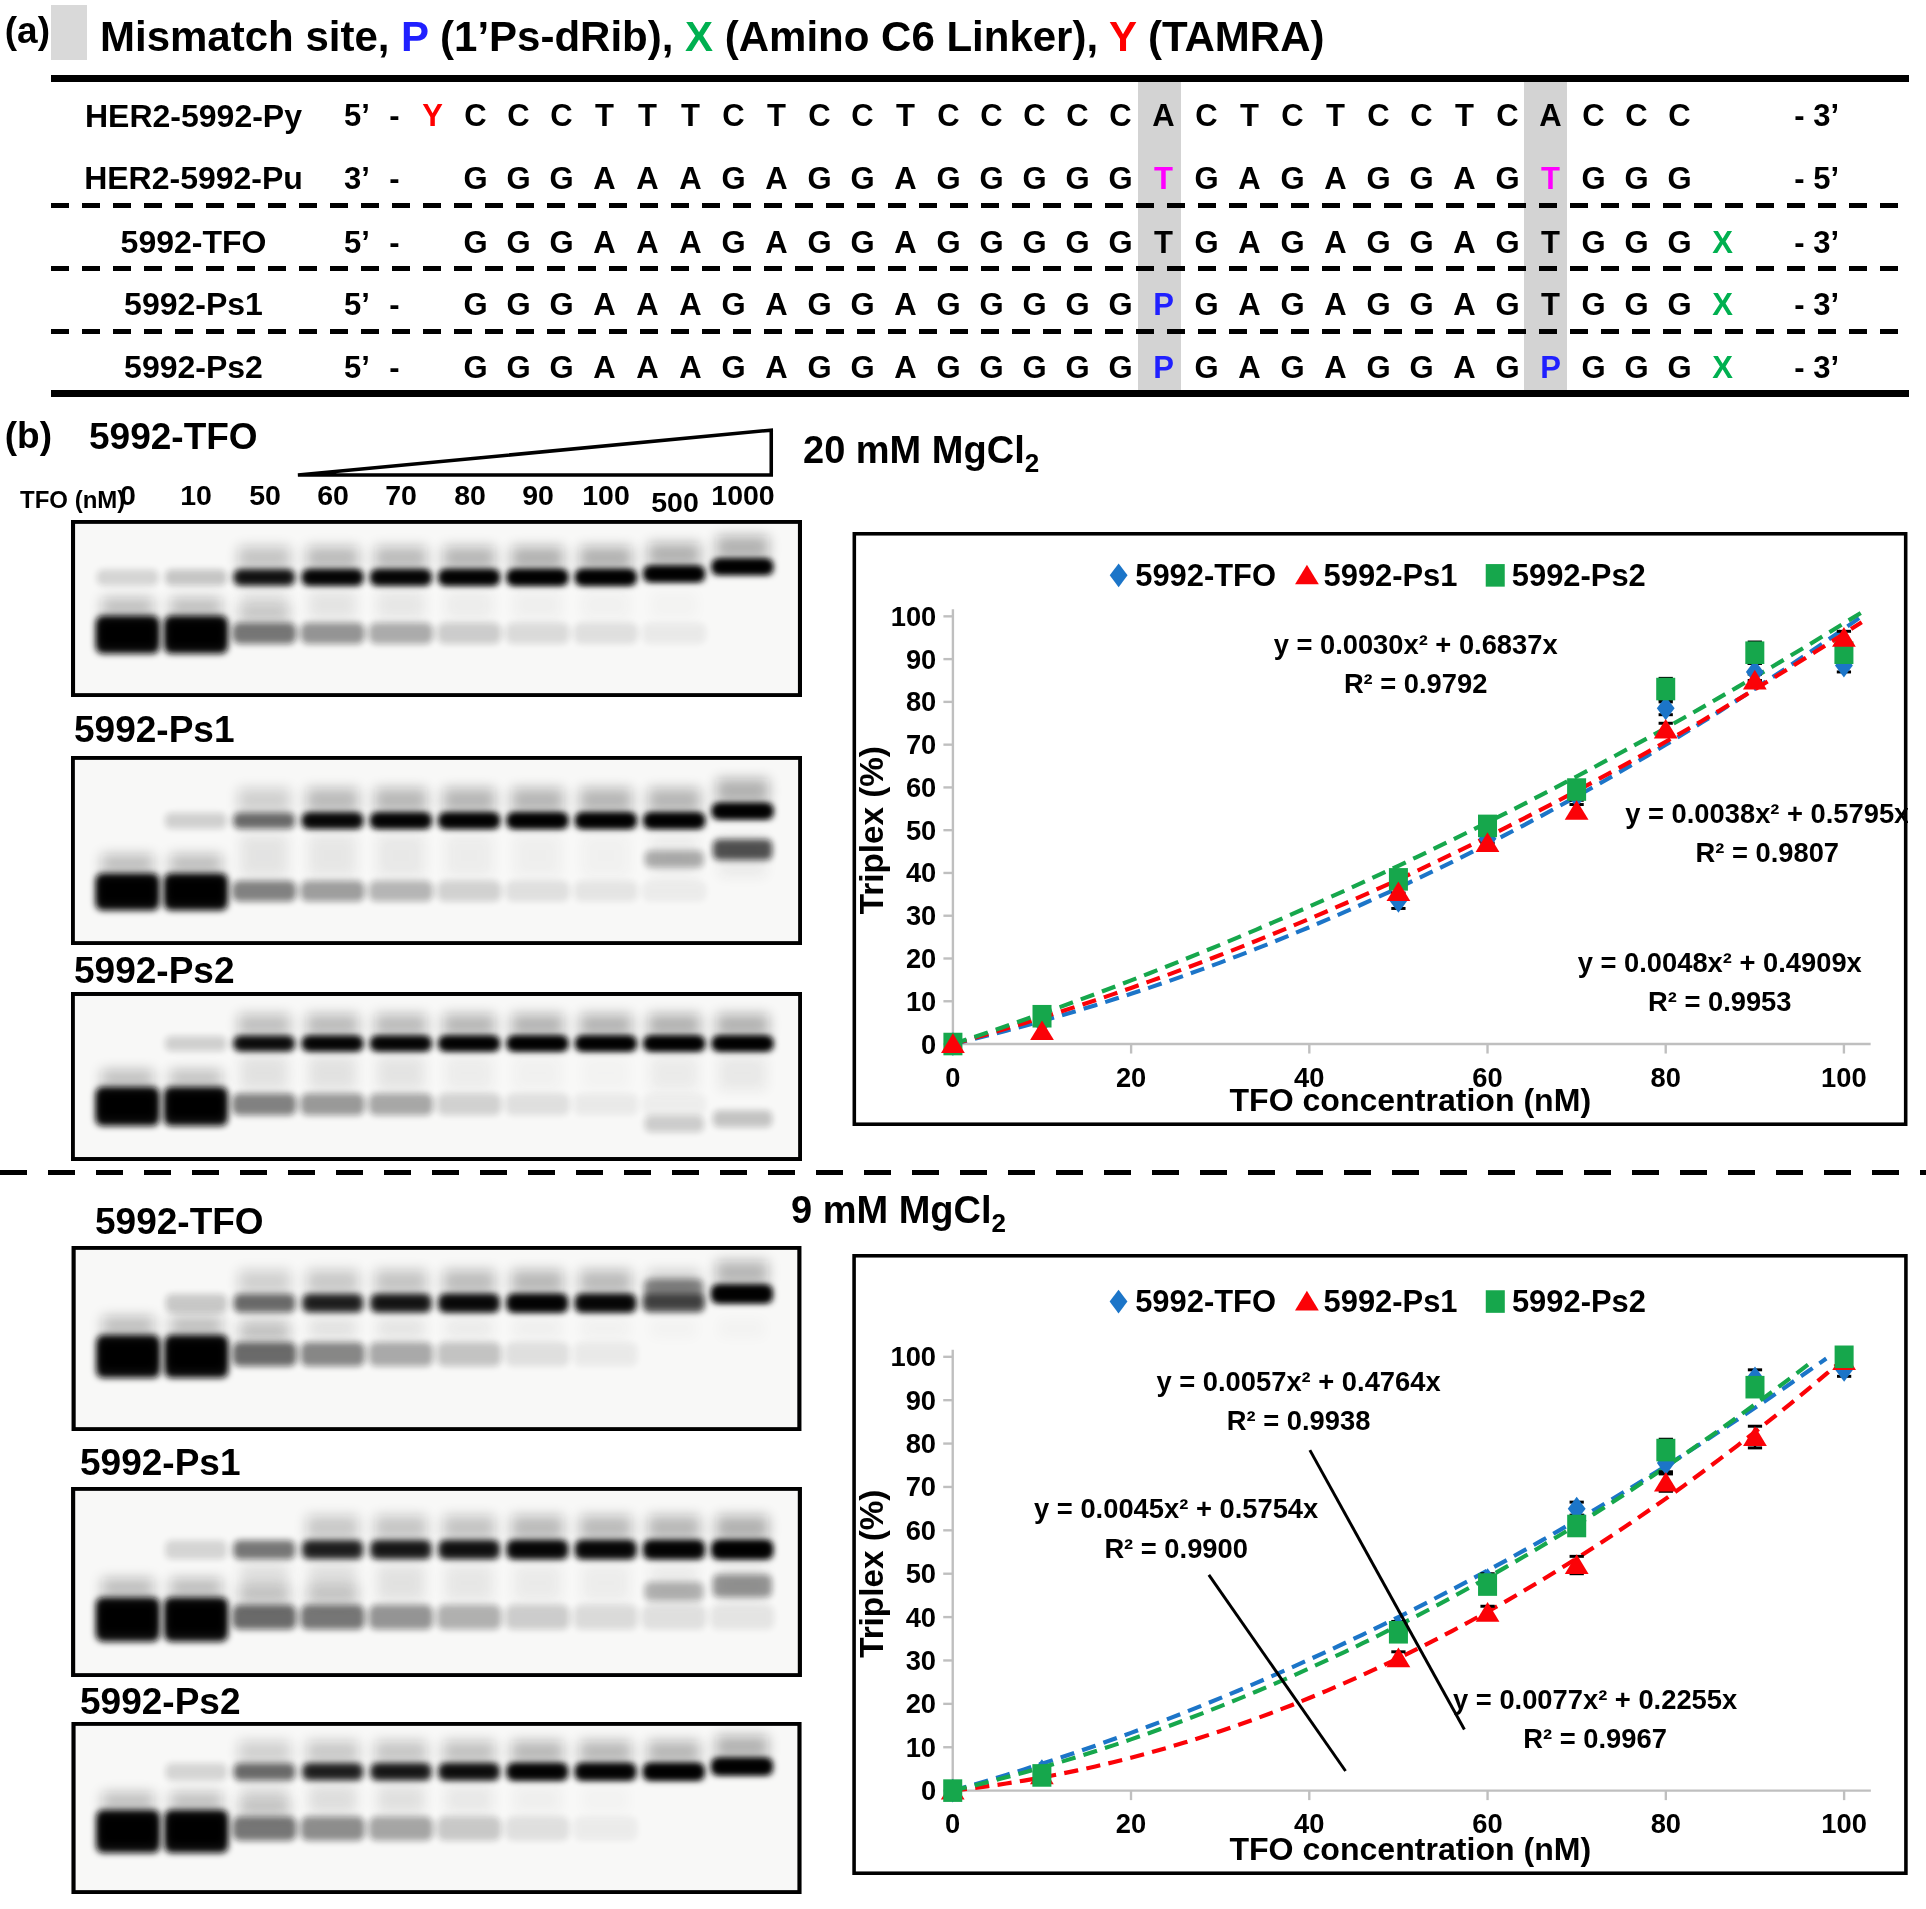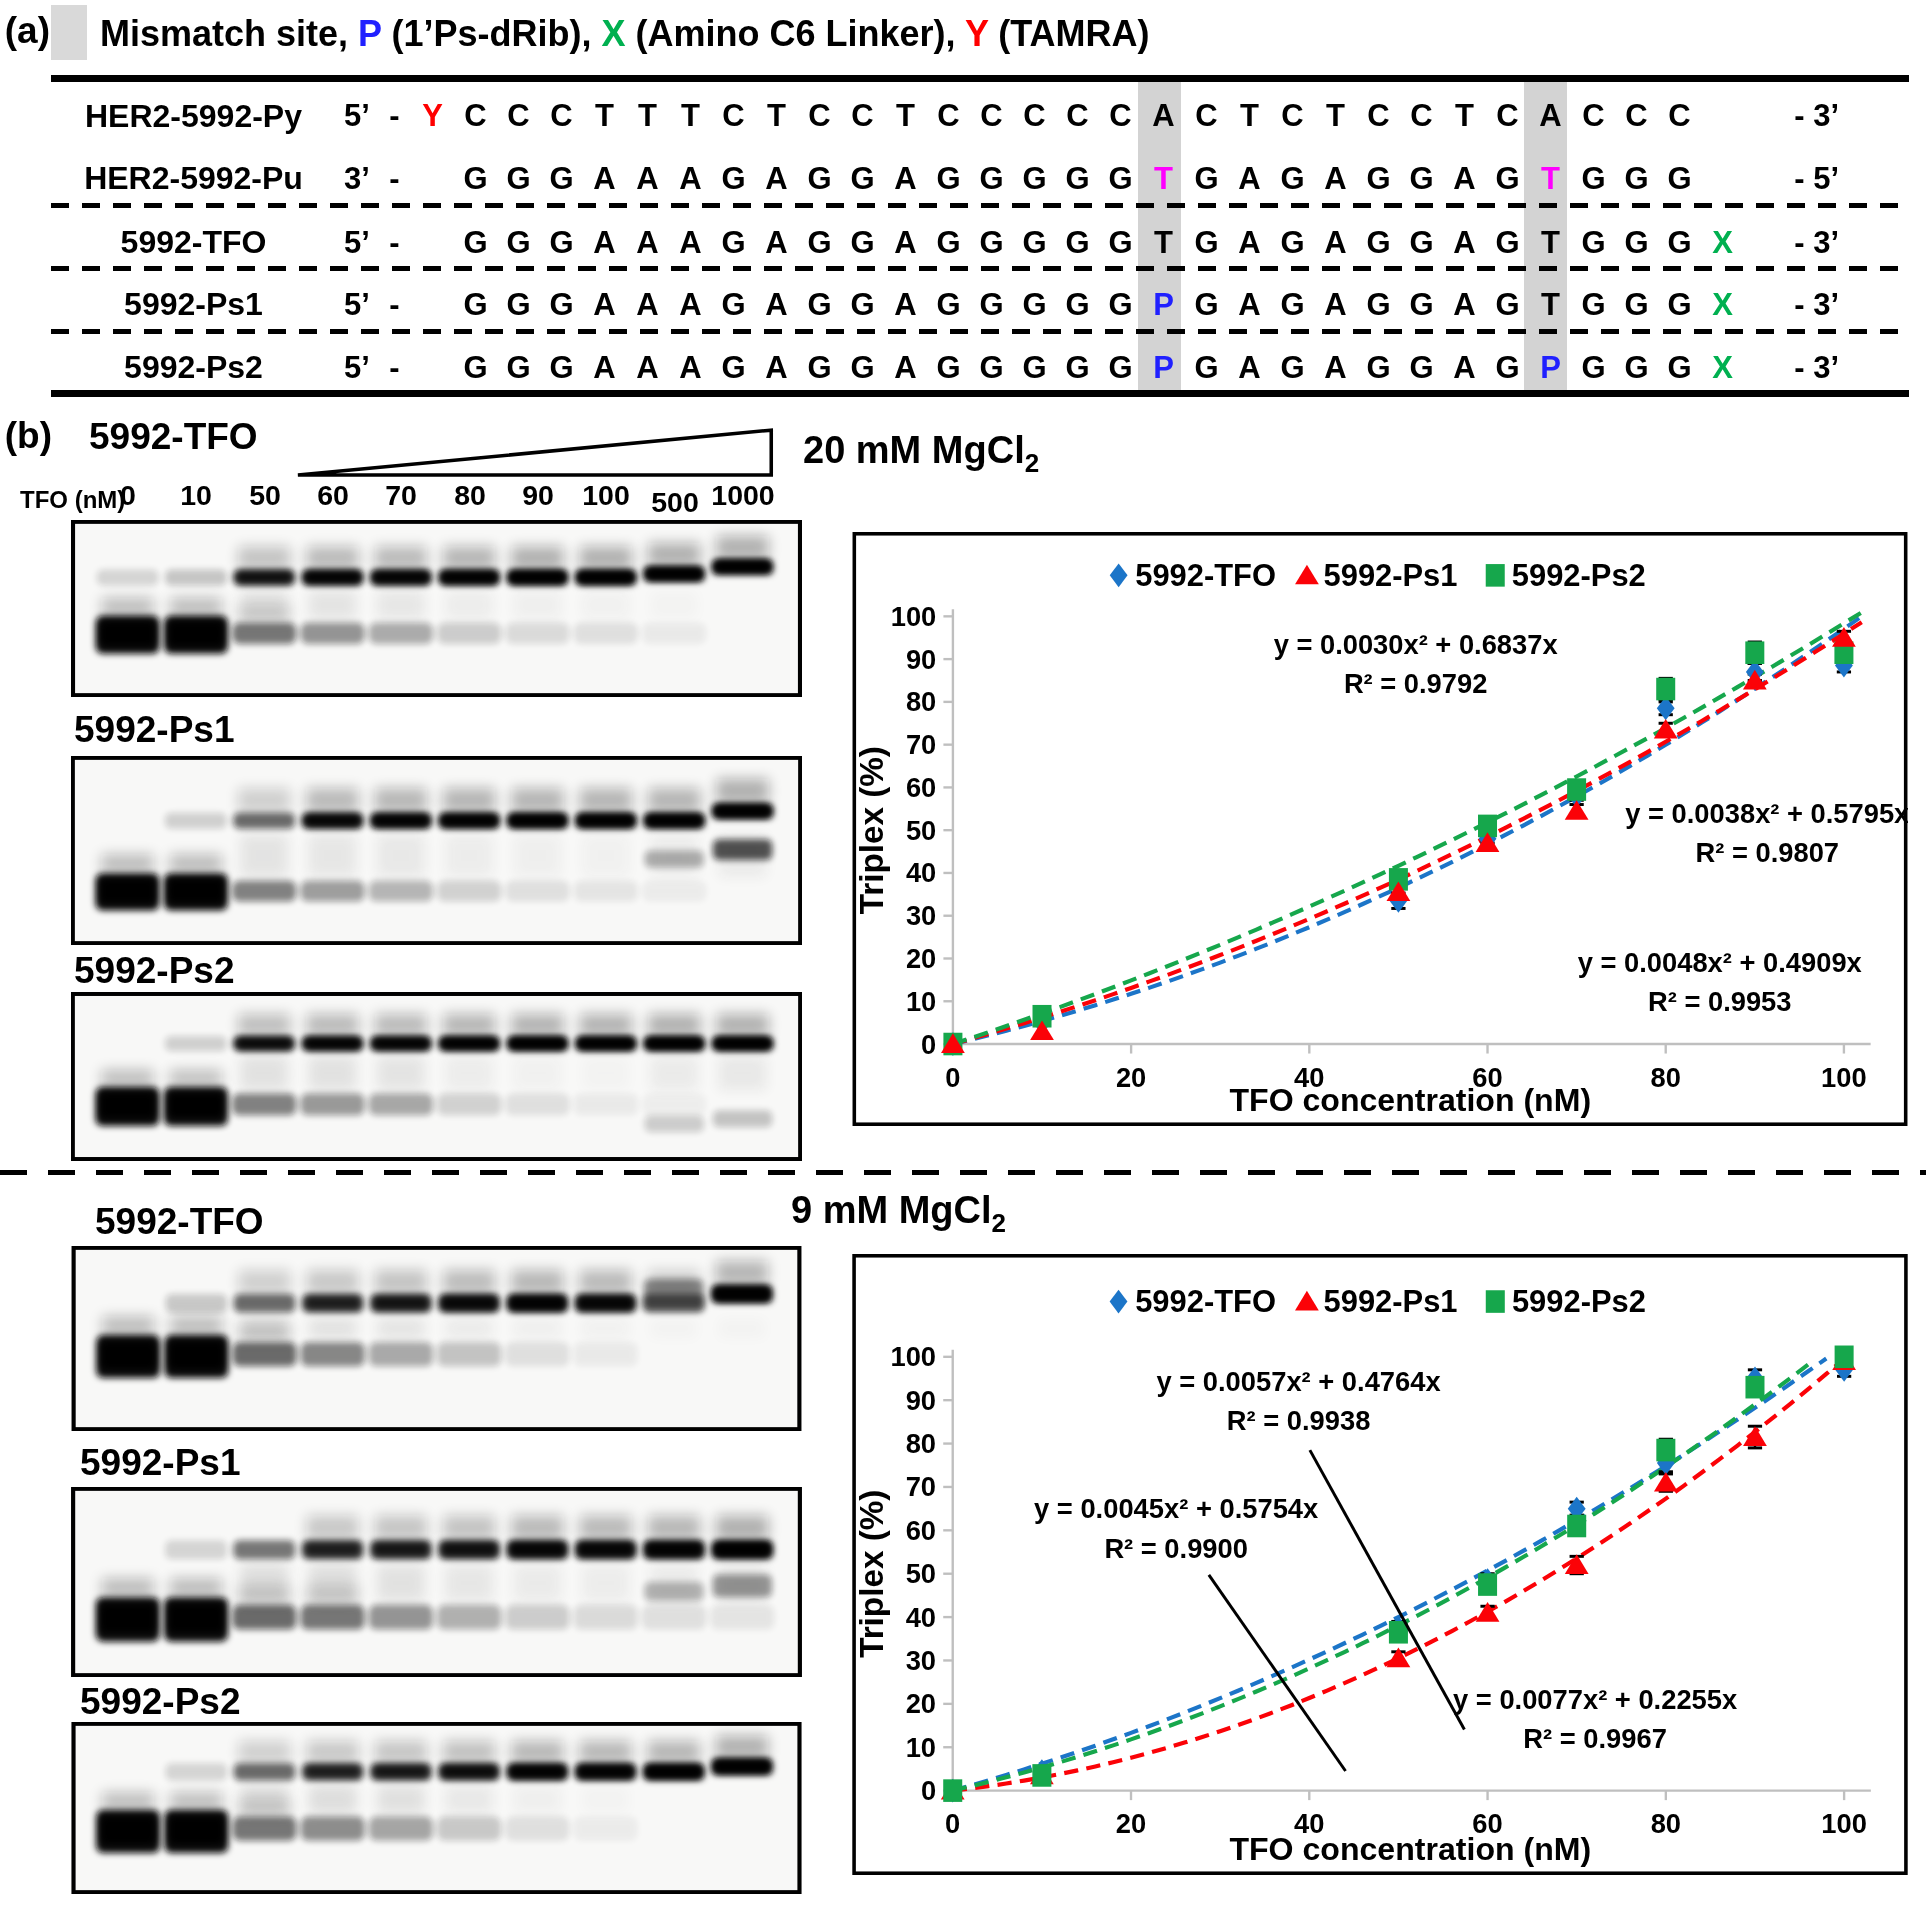--- a/index.html
+++ b/index.html
@@ -11,21 +11,21 @@
   .hlbar{background:#D3D3D3;}
   .rule{background:#000;}
   .dashsep{background:repeating-linear-gradient(90deg,#000 0 18px,transparent 18px 31px);}
   .bigdash{background:repeating-linear-gradient(90deg,#000 0 27px,transparent 27px 48px);}
   .seq-row{display:flex;align-items:center;height:55px;}
   .seq-name{width:285px;text-align:center;font-weight:bold;font-size:32px;}
   .seq-prime{width:42px;text-align:center;font-weight:bold;font-size:31px;}
   .seq-dash{width:33px;text-align:center;font-weight:bold;font-size:31px;}
   .seq-cell{width:43px;text-align:center;font-weight:bold;font-size:31px;}
   .seq-tail{width:95px;text-align:right;font-weight:bold;font-size:31px;padding-right:3.6px;white-space:pre;}
-  .leg-a{font-size:36px;font-weight:bold;white-space:pre;}
+  .leg-a{font-size:42px;font-weight:bold;white-space:pre;}
   .panel-label{font-size:37px;font-weight:bold;}
   .gel-label{font-size:37px;font-weight:bold;}
   .mg-label{font-size:38px;font-weight:bold;white-space:nowrap;}
   .mg-label sub{font-size:26px;}
   .conc-num{font-size:28.5px;font-weight:bold;text-align:center;}
   .conc-cap{font-size:24px;font-weight:bold;}
   svg{display:block;}
 </style>
 </head>
 <body>

